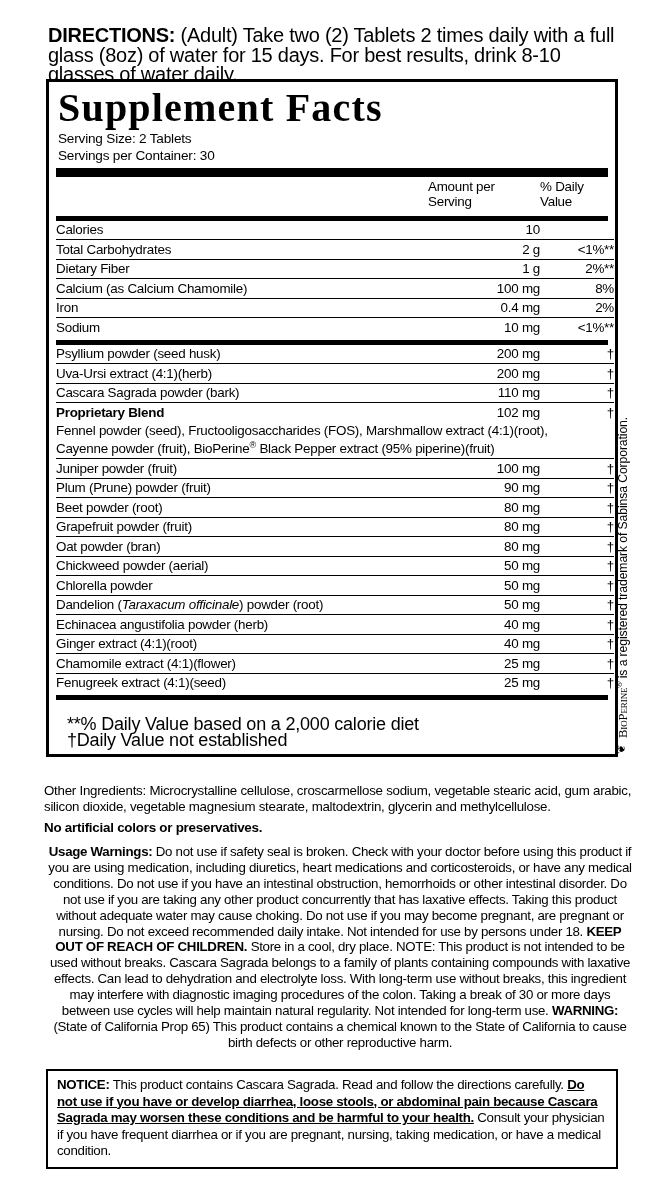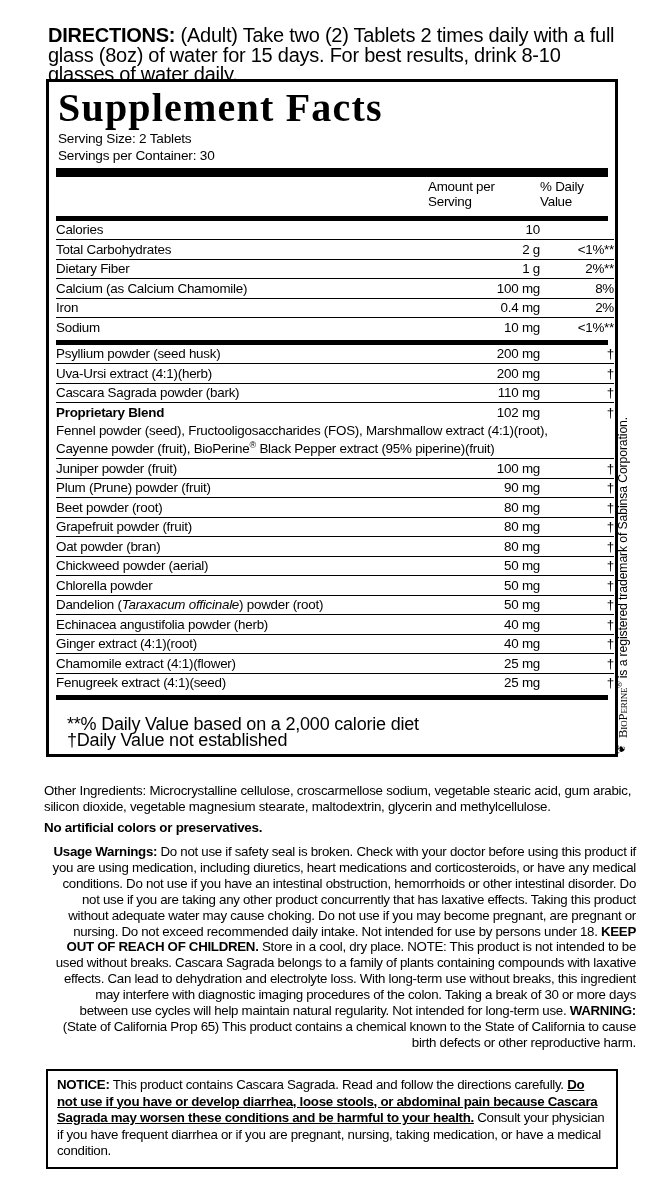--- a/index.html
+++ b/index.html
@@ -149,21 +149,21 @@
     letter-spacing: -0.25px;
   }
   .usage {
     position: absolute;
     left: 44px;
     top: 844px;
     width: 592px;
     font-size: 13.3px;
     line-height: 15.9px;
     letter-spacing: -0.3px;
-    text-align: right;
+    text-align: center;
   }
   .usage b { font-weight: bold; }
 
   
   .notice-box {
     position: absolute;
     left: 46px;
     top: 1069px;
     width: 572px;
     border: 2.5px solid #000;

